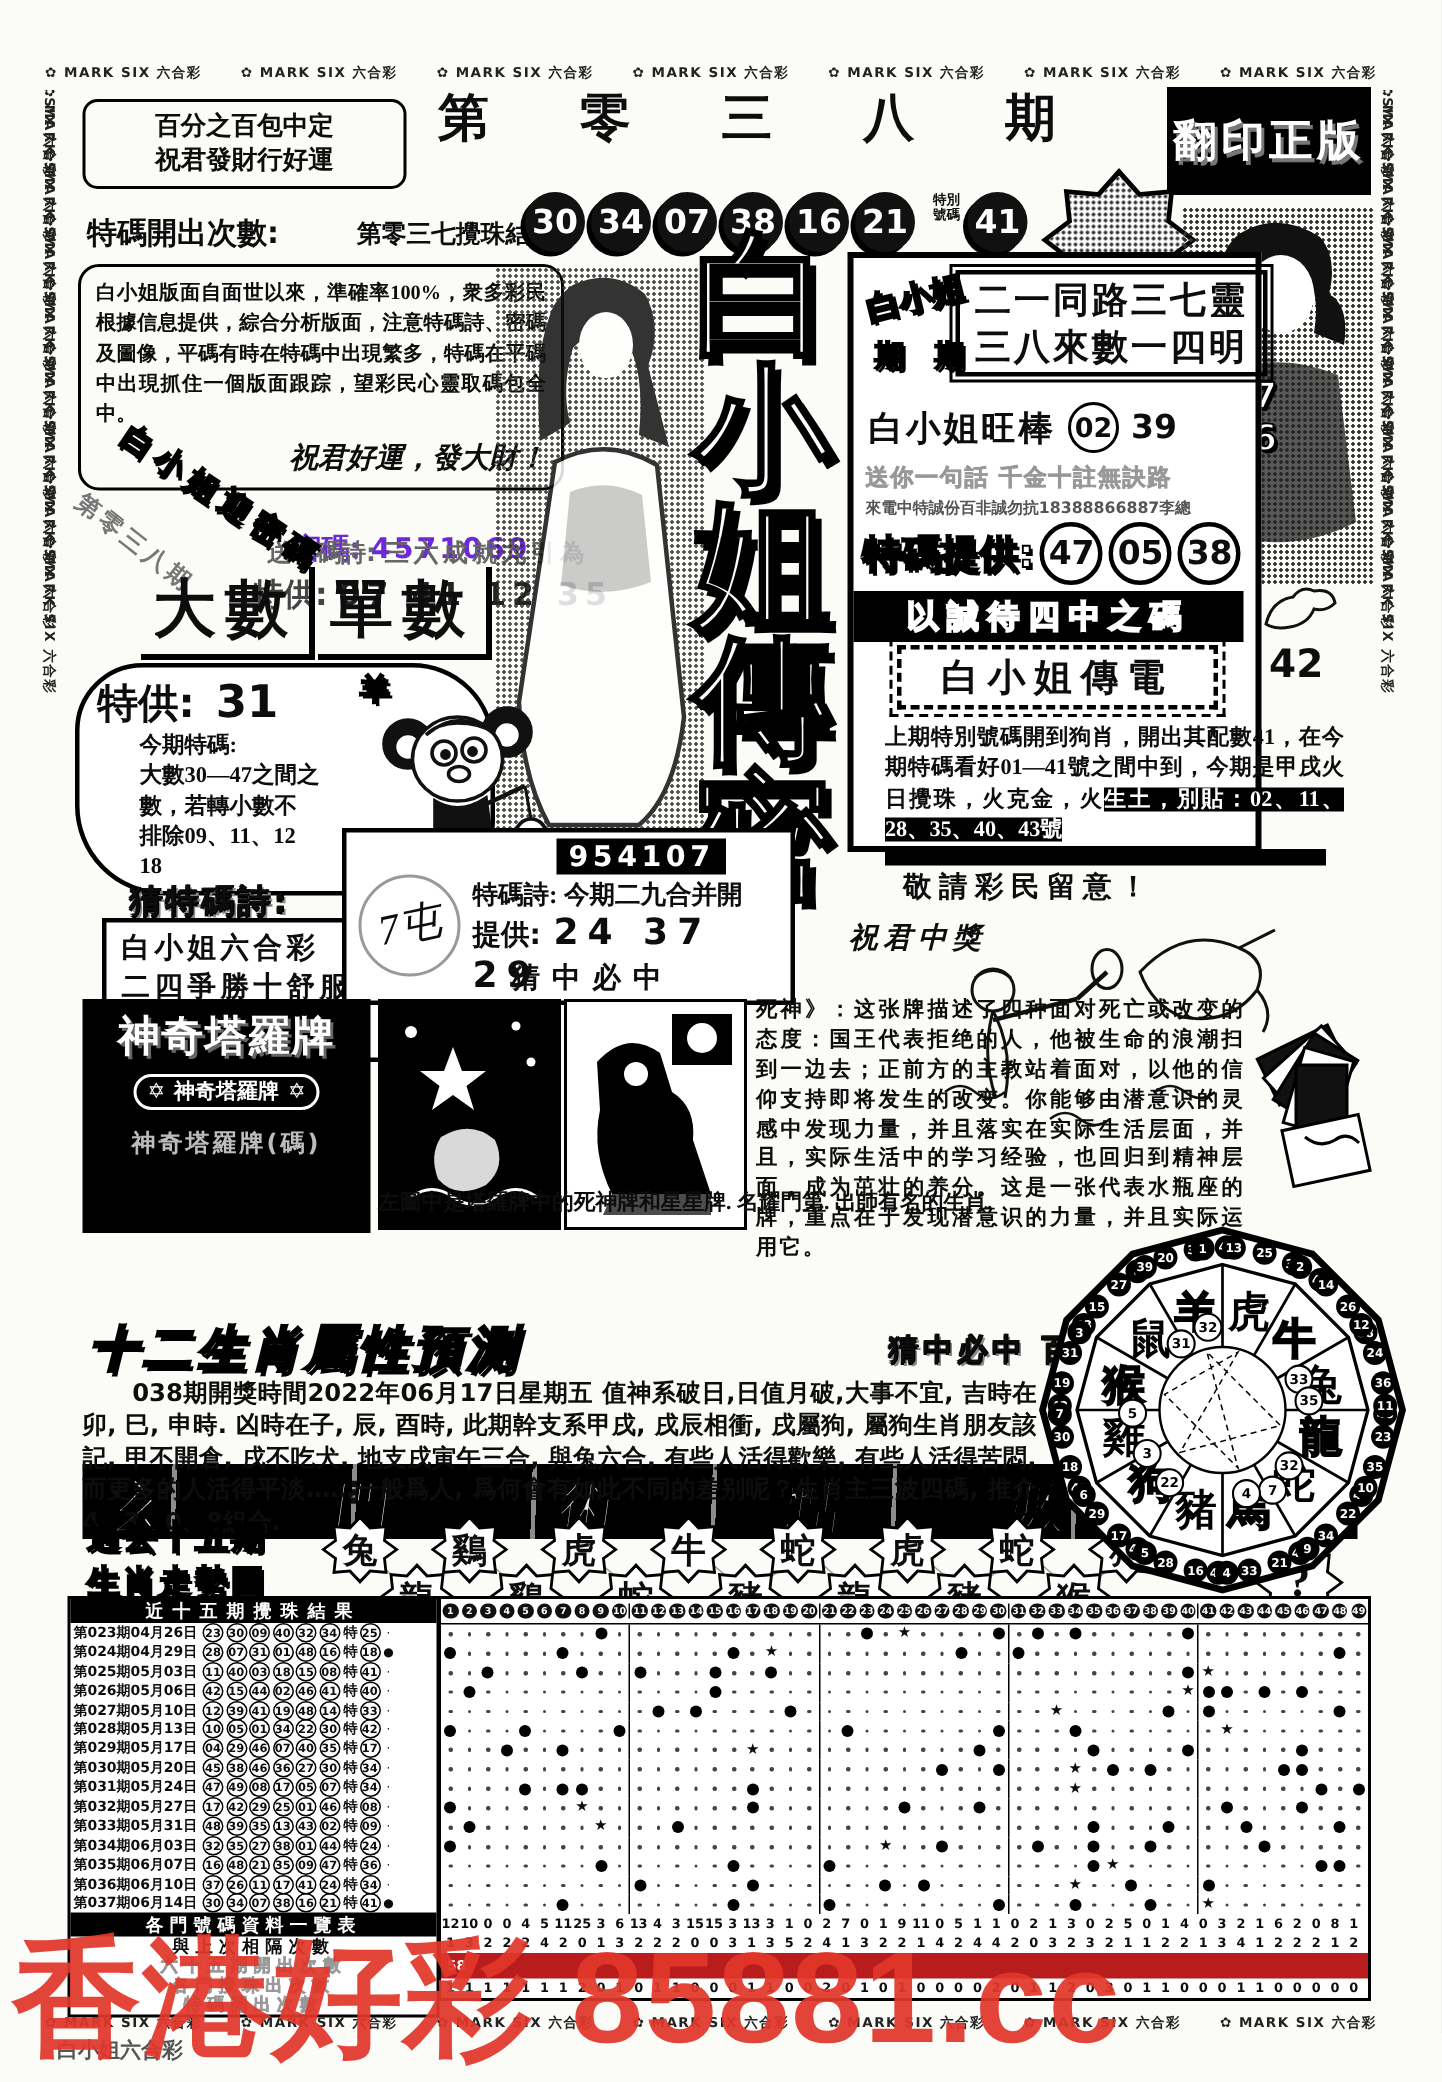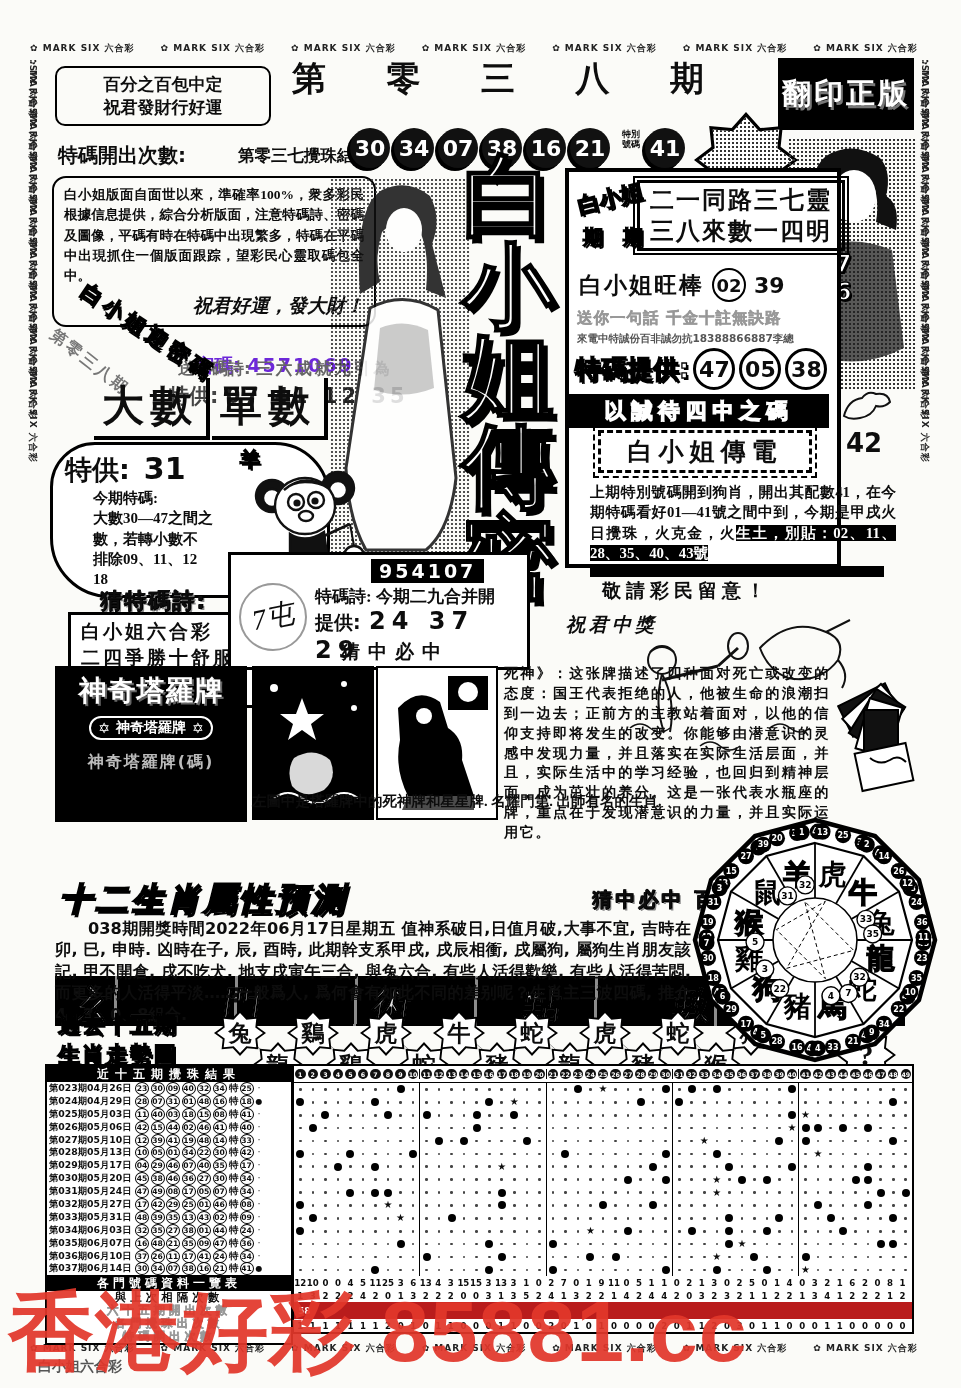--- a/index.html
+++ b/index.html
@@ -285,21 +285,21 @@
         <circle cx="65" cy="43" r="2.4" fill="#111"></circle>
       <ellipse cx="56" cy="58" rx="7" ry="5"></ellipse>
       <path d="M40 76 Q56 86 74 74 L78 104 Q58 116 40 104 Z" fill="#111"></path>
       <path d="M74 78 L100 66" stroke-width="3"></path>
         <path d="M100 66 L104 88" stroke-width="2"></path>
       <circle cx="104" cy="98" r="10" fill="#fff"></circle>
         <path d="M100 108 L108 108 L104 116 Z" fill="#111"></path>
     </g>
   </svg>
 
-  <div class="abs b distress" style="left:100px;top:586px;font-size:22px;letter-spacing:2px;">猜特碼詩:</div>
+  <div class="abs b distress" style="left:86px;top:586px;font-size:22px;letter-spacing:2px;">猜特碼詩:</div>
   <div class="abs" style="left:68px;top:612px;width:198px;border:3px solid #000;background:#fff;padding:4px 10px;">
     <div class="b serif" style="font-size:19px;letter-spacing:3px;">白小姐六合彩</div>
     <div class="b serif" style="font-size:19px;letter-spacing:3px;">二四爭勝十舒服</div>
     <div style="display:flex;align-items:center;gap:10px;margin-top:2px;">
       <span class="badge-inv" style="font-size:18px;">特送</span>
       <span class="b" style="font-size:24px;">16</span>
     </div>
   </div>
 
   <div class="abs" style="left:228px;top:552px;width:296px;height:112px;border:3px solid #000;background:#fff;">

